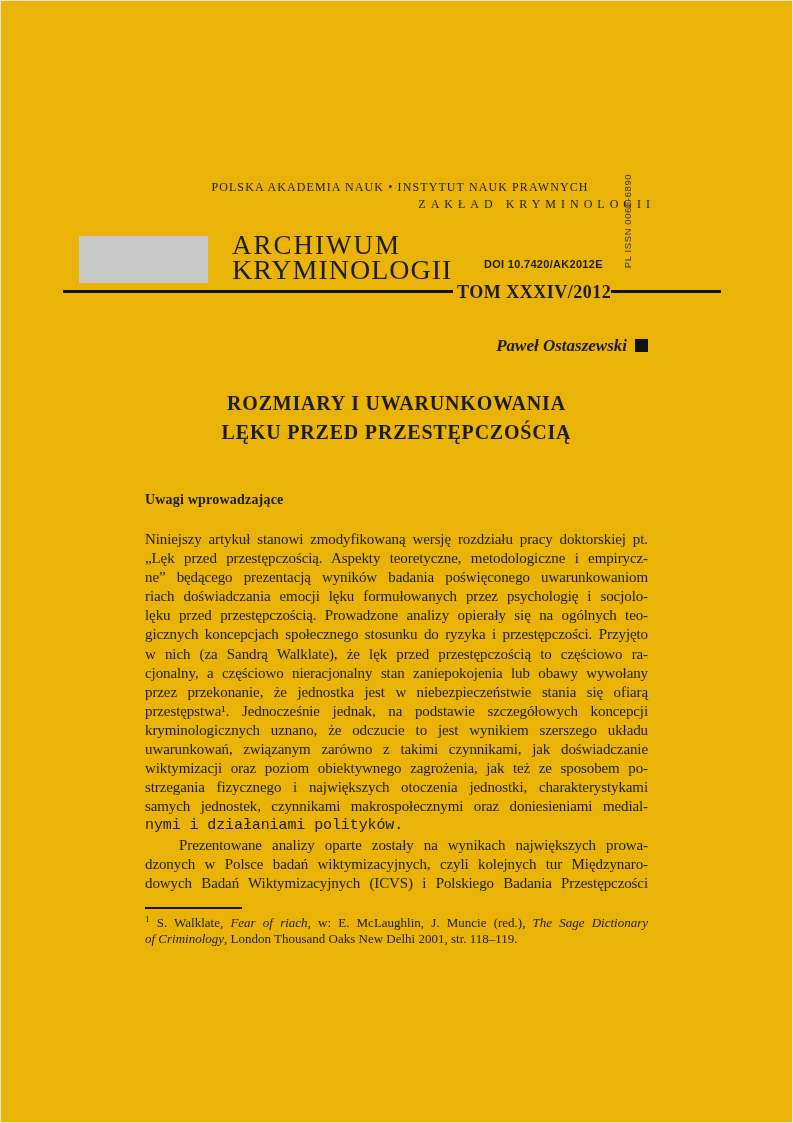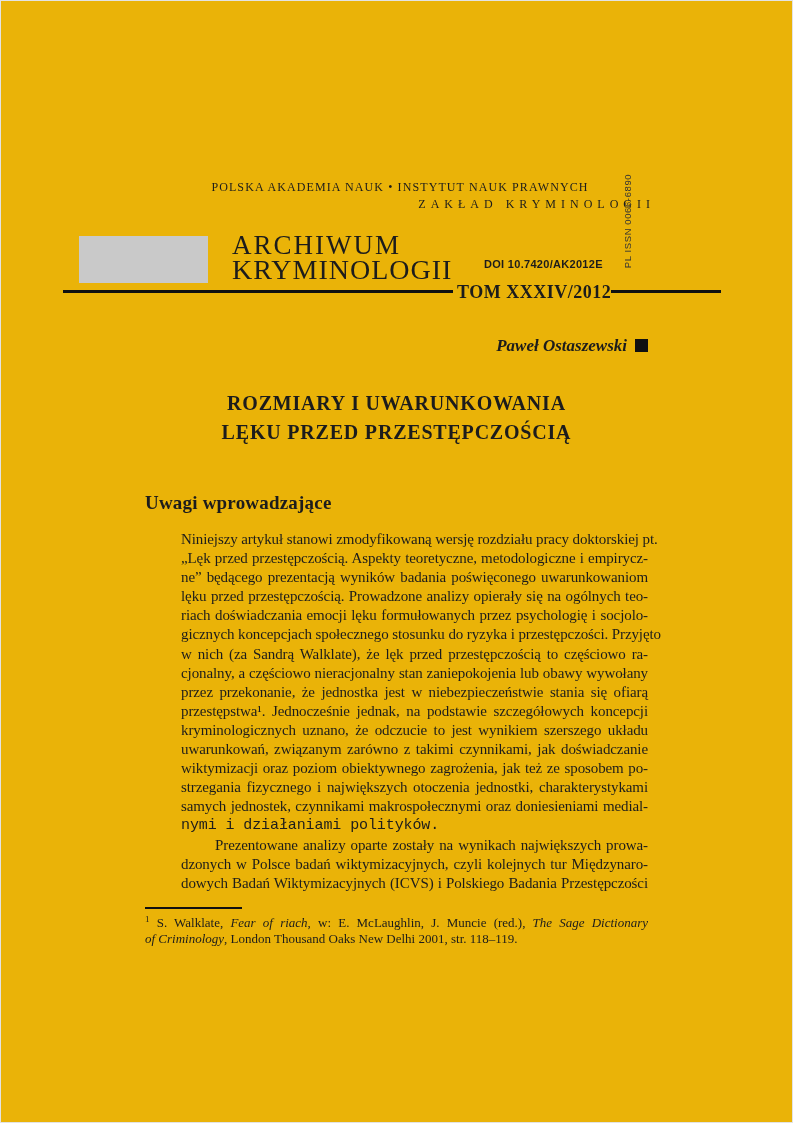--- a/index.html
+++ b/index.html
@@ -56,28 +56,28 @@
     margin-left: 8px; transform: translateY(1px);
   }
   .title {
     position: absolute; left: 145px; top: 389px; width: 503px; margin: 0;
     text-align: center; font-size: 20px; font-weight: bold;
     letter-spacing: 0.8px; line-height: 29px;
   }
   .title span { display: block; }
   .section-heading {
     position: absolute; left: 145px; top: 492px; margin: 0;
-    font-size: 19px; font-weight: bold; letter-spacing: 0.2px;
+    font-size: 14px; font-weight: bold; letter-spacing: 0.2px;
   }
   
   .body-text {
     position: absolute; left: 145px; top: 530px; width: 503px;
     font-size: 15px; line-height: 19.1px; letter-spacing: -0.1px;
   }
-  .body-line { text-align: justify; text-align-last: justify; height: 19.1px; overflow: visible; white-space: nowrap; margin-left: 36px; }
+  .body-line { text-align: justify; text-align-last: justify; height: 19.1px; overflow: visible; white-space: nowrap; }
   .body-line.flush { text-align-last: left; font-family: Liberation Mono, monospace; }
   .body-line.indent { padding-left: 34px; }
   
   .footnote-rule {
     position: absolute; left: 145px; top: 907px; width: 97px; height: 2px;
     background: #111;
   }
   .footnote {
     position: absolute; left: 145px; top: 915px; width: 503px;
     font-size: 13px; line-height: 15.5px;
@@ -122,22 +122,22 @@
     <span>LĘKU PRZED PRZESTĘPCZOŚCIĄ</span>
   </h1>
 
   <h2 class="section-heading">Uwagi wprowadzające</h2>
 
   <div class="body-text">
     <div class="para">
         <div class="body-line">Niniejszy artykuł stanowi zmodyfikowaną wersję rozdziału pracy doktorskiej pt.</div>
         <div class="body-line">„Lęk przed przestępczością. Aspekty teoretyczne, metodologiczne i empirycz-</div>
         <div class="body-line">ne” będącego prezentacją wyników badania poświęconego uwarunkowaniom</div>
+        <div class="body-line">riach doświadczania emocji lęku formułowanych przez psychologię i socjolo-</div>
         <div class="body-line">lęku przed przestępczością. Prowadzone analizy opierały się na ogólnych teo-</div>
-        <div class="body-line">riach doświadczania emocji lęku formułowanych przez psychologię i socjolo-</div>
         <div class="body-line">gicznych koncepcjach społecznego stosunku do ryzyka i przestępczości. Przyjęto</div>
         <div class="body-line">w nich (za Sandrą Walklate), że lęk przed przestępczością to częściowo ra-</div>
         <div class="body-line">cjonalny, a częściowo nieracjonalny stan zaniepokojenia lub obawy wywołany</div>
         <div class="body-line">przez przekonanie, że jednostka jest w niebezpieczeństwie stania się ofiarą</div>
         <div class="body-line">przestępstwa¹. Jednocześnie jednak, na podstawie szczegółowych koncepcji</div>
         <div class="body-line">kryminologicznych uznano, że odczucie to jest wynikiem szerszego układu</div>
         <div class="body-line">uwarunkowań, związanym zarówno z takimi czynnikami, jak doświadczanie</div>
         <div class="body-line">wiktymizacji oraz poziom obiektywnego zagrożenia, jak też ze sposobem po-</div>
         <div class="body-line">strzegania fizycznego i największych otoczenia jednostki, charakterystykami</div>
         <div class="body-line">samych jednostek, czynnikami makrospołecznymi oraz doniesieniami medial-</div>

